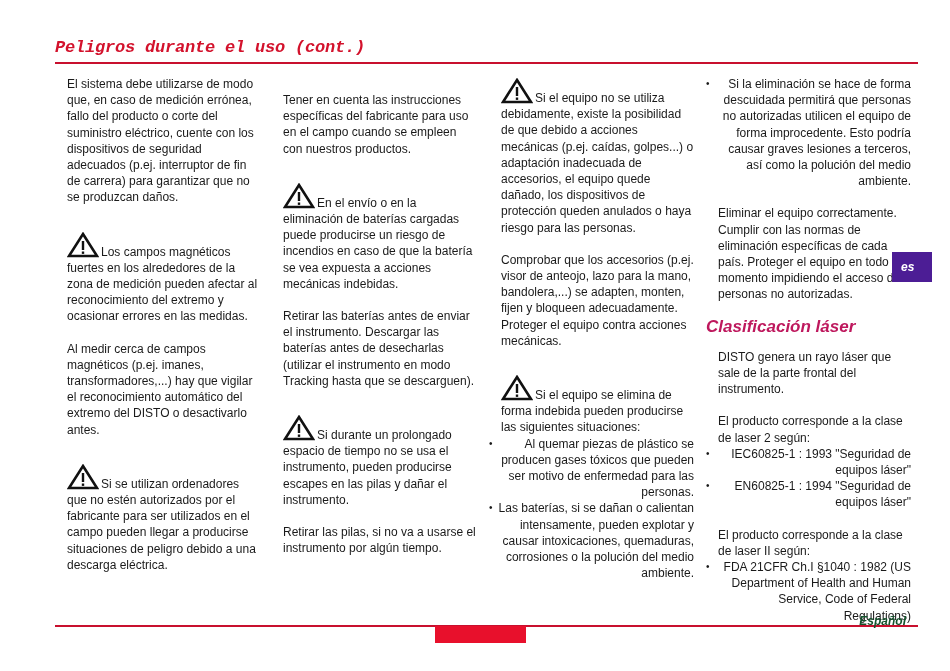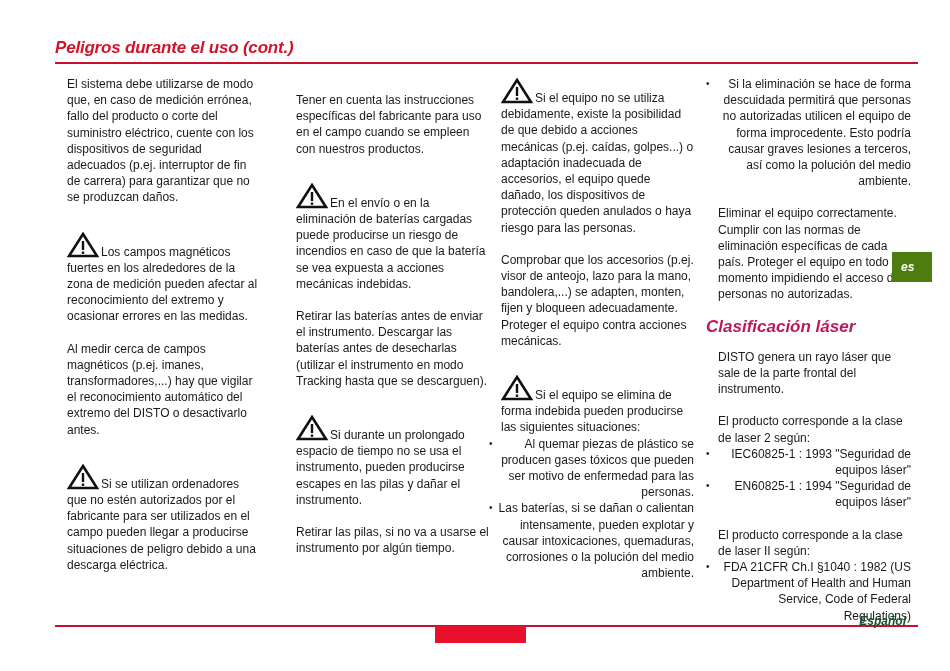--- a/index.html
+++ b/index.html
@@ -1,30 +1,30 @@
 <!DOCTYPE html>
 <html><head>
 <meta charset="utf-8">
 <style>
   html, body { margin: 0; padding: 0; background: #ffffff; }
   body { width: 950px; height: 671px; position: relative; overflow: hidden;
          font-family: "Liberation Sans", sans-serif; color: #1a1a1a; }
   .title { position: absolute; left: 55px; top: 38px; font-size: 17px; font-weight: bold;
-           font-style: italic; color: #d3122c; letter-spacing: -0.2px; }
+           font-style: italic; color: #d3122c; letter-spacing: -0.2px; font-family: Liberation Mono, monospace; }
   .top-rule { position: absolute; left: 55px; top: 62px; width: 863px; height: 2px; background: #c8102e; }
   .col { position: absolute; top: 76px; width: 205px; font-size: 12px; line-height: 16.2px; }
   .col p { margin: 0 0 16px 12px; }
   .warn { display: inline-block; width: 32px; height: 26px; vertical-align: -2px; margin-right: 2px; }
   .warn svg { width: 32px; height: 26px; display: block; }
   ul.bul { list-style: none; margin: 0 0 16px 0; padding: 0; text-align: right; }
   ul.bul li { position: relative; padding-left: 9px; }
   ul.bul li::before { content: "•"; position: absolute; left: 0; top: 0; font-size: 10px; }
   ul.bul2 li { padding-left: 14px; }
   .sub { font-size: 17px; font-weight: bold; font-style: italic; color: #be185d; margin: 6px 0 14px 0 !important; }
-  .tab { position: absolute; left: 892px; top: 252px; width: 40px; height: 30px; background: #4d7c0f;
+  .tab { position: absolute; left: 892px; top: 252px; width: 40px; height: 30px; background: #4c1d95;
          color: #fff; font-weight: bold; font-style: italic; font-size: 12px; line-height: 30px;
          padding-left: 9px; box-sizing: border-box; }
   .bottom-rule { position: absolute; left: 55px; top: 625px; width: 863px; height: 2px; background: #c8102e; }
   .red-block { position: absolute; left: 435px; top: 626px; width: 91px; height: 17px; background: #e8102c; }
   .footer-lang { position: absolute; right: 44px; top: 614px; font-size: 12px; font-weight: bold;
                  font-style: italic; color: #14532d; }
 </style>
 </head>
 <body>
 
@@ -43,21 +43,21 @@
   <p>Al medir cerca de campos magnéticos (p.ej. imanes, transformadores,...) hay que vigilar el reconocimiento automático del extremo del DISTO o desactivarlo antes.</p>
   <p style="margin-top:26px">
     <span class="warn"><svg viewBox="0 0 32 26">
           <path d="M16 2 L30 24 L2 24 Z" fill="none" stroke="#111" stroke-width="2.6"></path>
           <rect x="14.8" y="9" width="2.4" height="9" fill="#111"></rect>
           <rect x="14.8" y="19.5" width="2.4" height="2.4" fill="#111"></rect>
         </svg></span><span>Si se utilizan ordenadores que no estén autorizados por el fabricante para ser utilizados en el campo pueden llegar a producirse situaciones de peligro debido a una descarga eléctrica.</span>
   </p>
 </div>
 
-<div class="col" style="left:284px; top:92px;">
+<div class="col" style="left:271px; top:92px;">
   <p>Tener en cuenta las instrucciones específicas del fabricante para uso en el campo cuando se empleen con nuestros productos.</p>
   <p style="margin-top:26px">
     <span class="warn"><svg viewBox="0 0 32 26">
           <path d="M16 2 L30 24 L2 24 Z" fill="none" stroke="#111" stroke-width="2.6"></path>
           <rect x="14.8" y="9" width="2.4" height="9" fill="#111"></rect>
           <rect x="14.8" y="19.5" width="2.4" height="2.4" fill="#111"></rect>
         </svg></span><span>En el envío o en la eliminación de baterías cargadas puede producirse un riesgo de incendios en caso de que la batería se vea expuesta a acciones mecánicas indebidas.</span>
   </p>
   <p>Retirar las baterías antes de enviar el instrumento. Descargar las baterías antes de desecharlas (utilizar el instrumento en modo Tracking hasta que se descarguen).</p>
   <p style="margin-top:26px">

